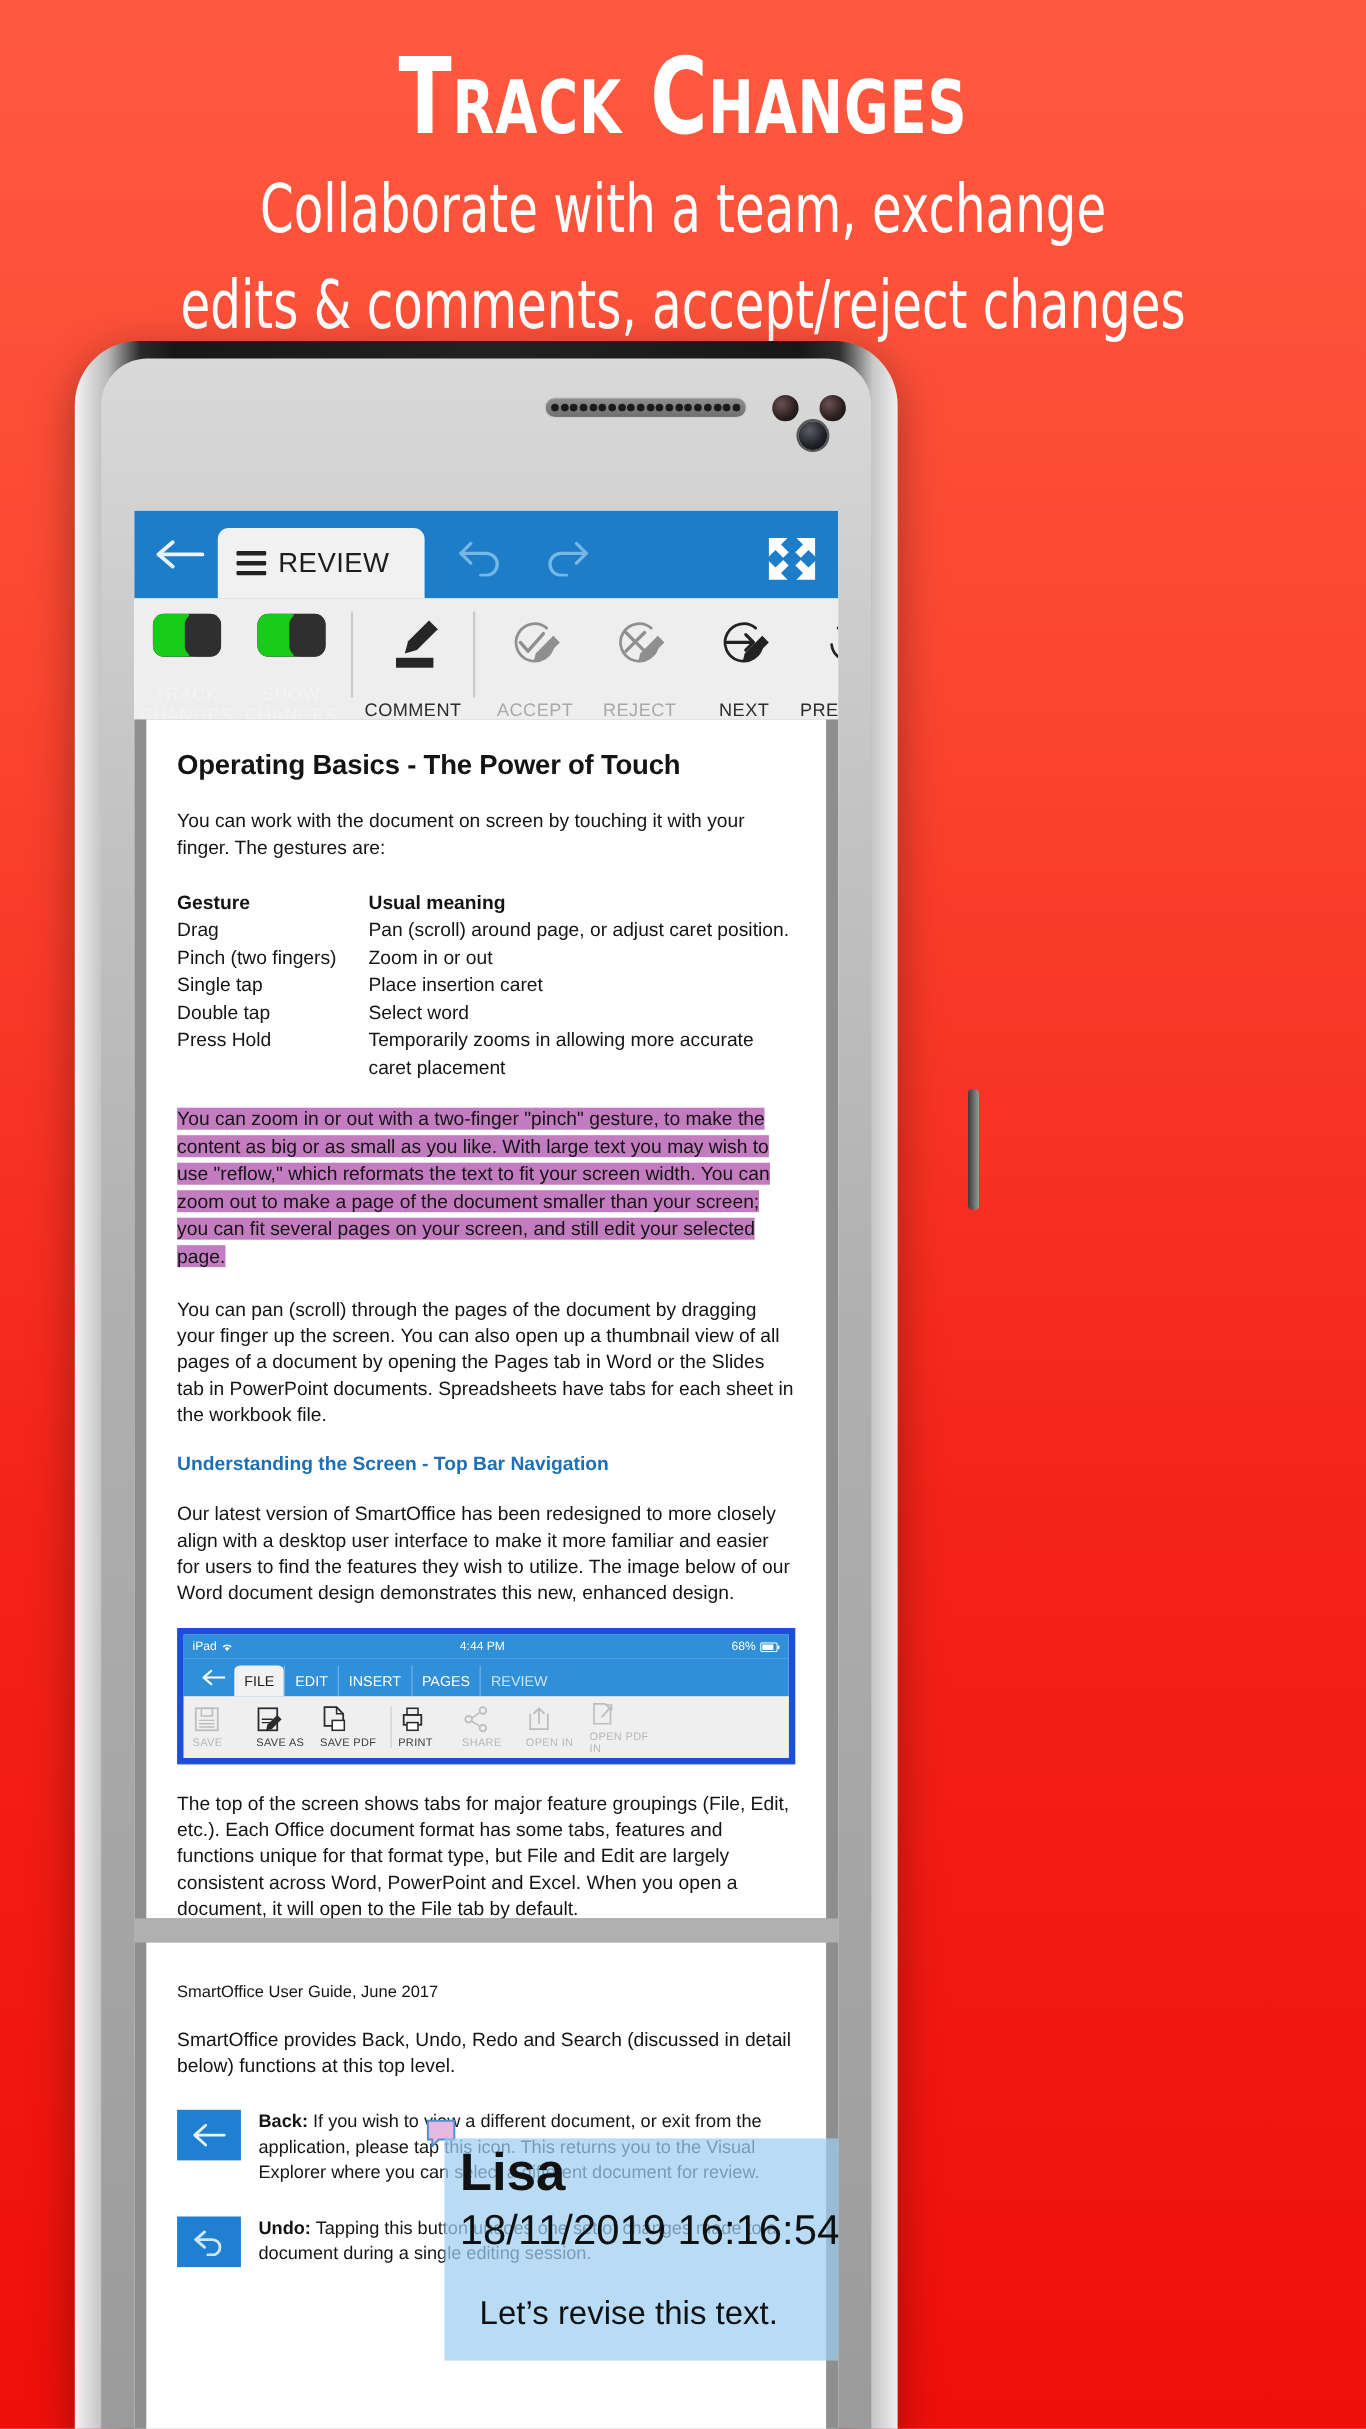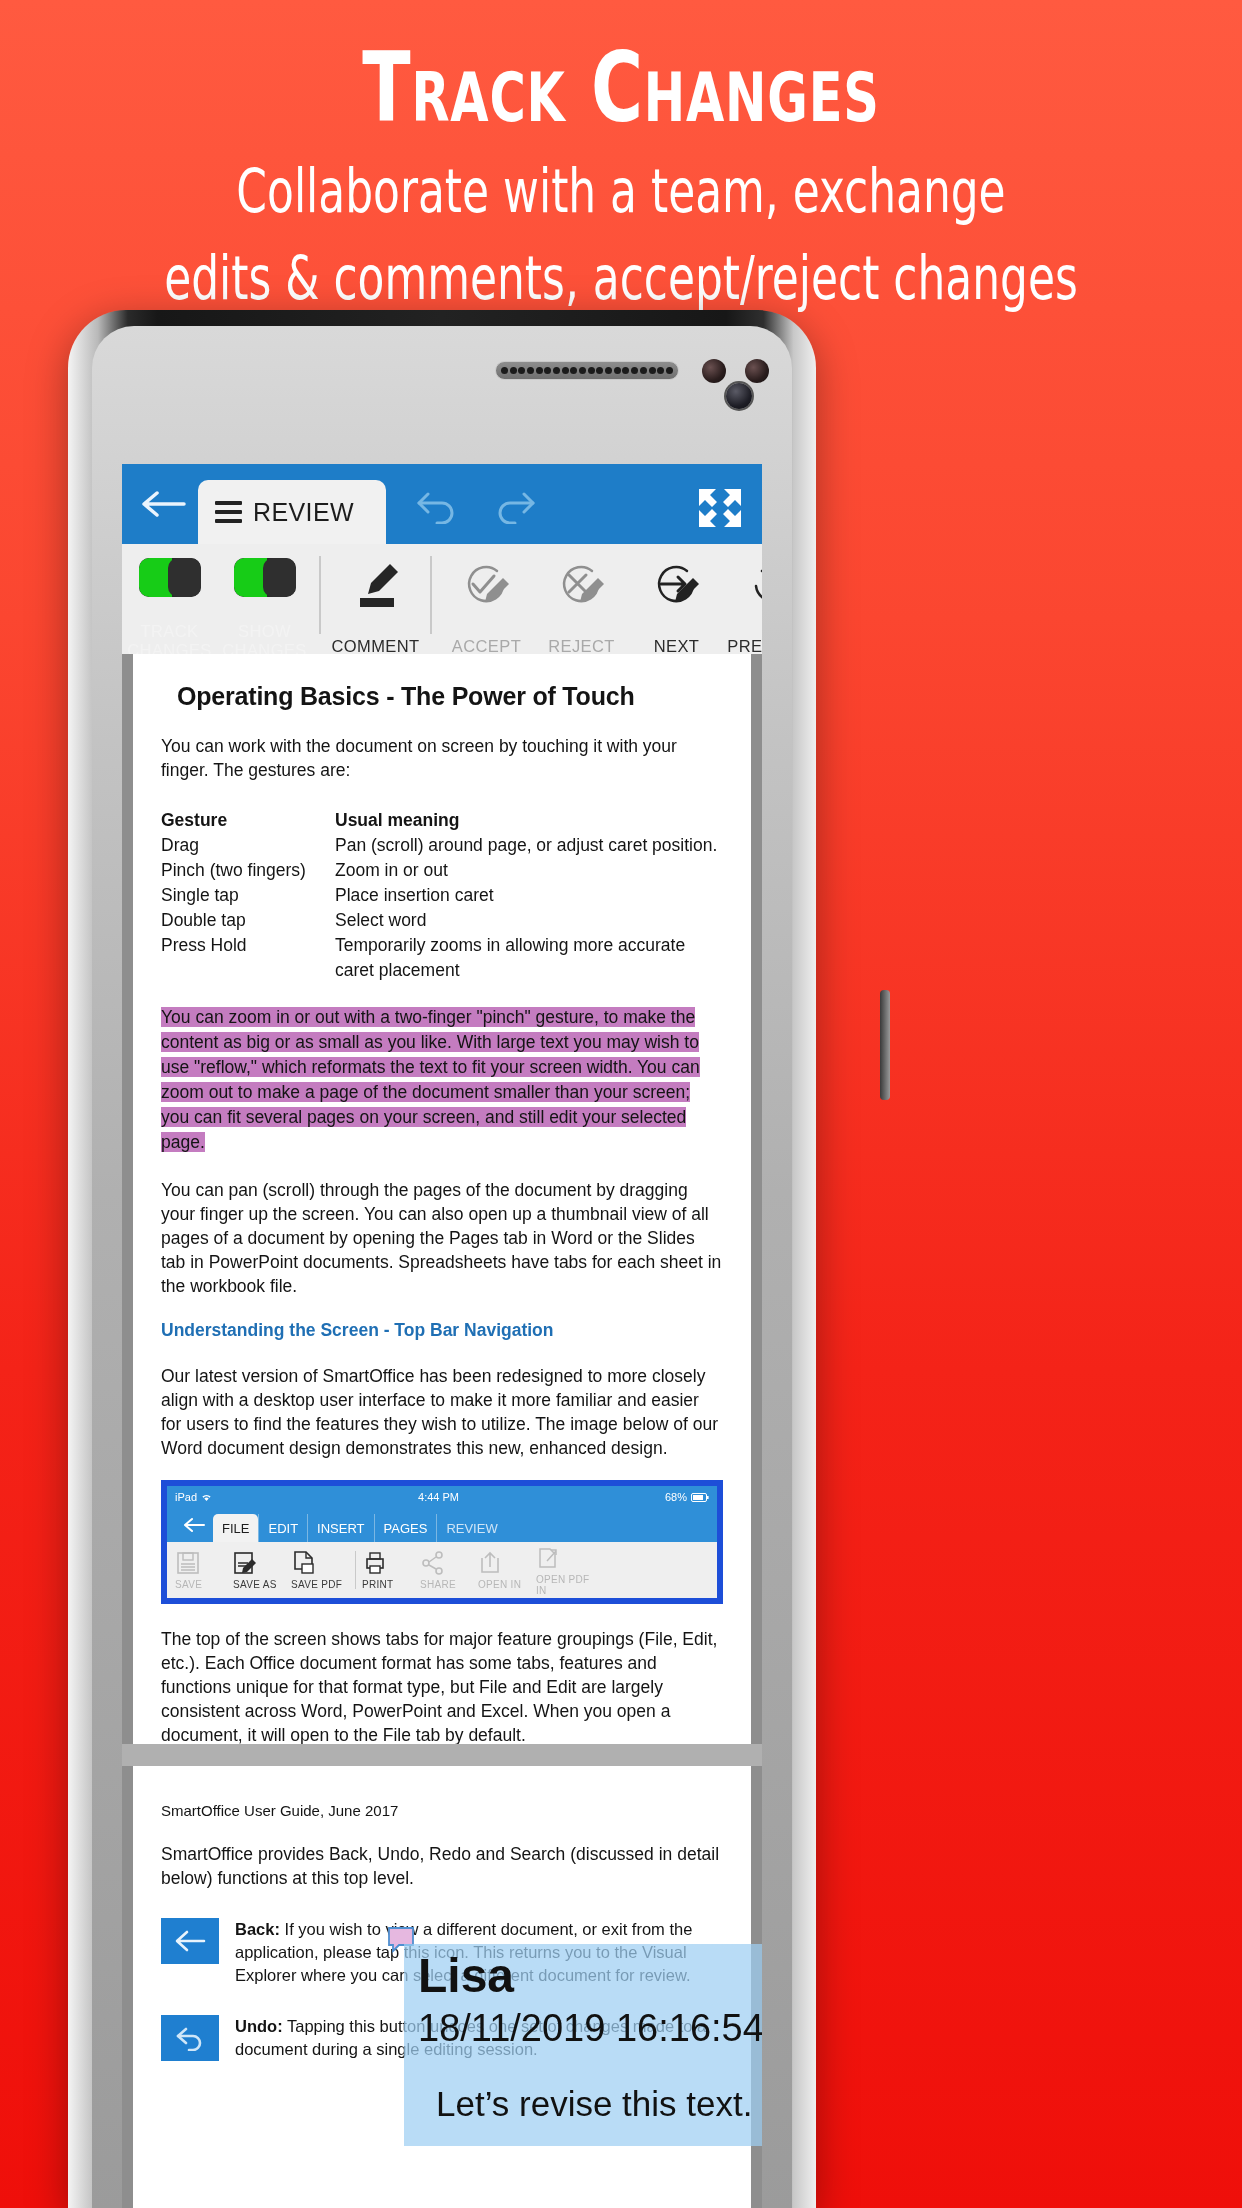--- a/index.html
+++ b/index.html
@@ -86,21 +86,21 @@
   .rlabel.gray{color:#a9a9a9;}
   .divider{width:2px;height:78px;background:#c9c9c9;margin:12px 7px 0 7px;flex:0 0 2px;}
   .icn{height:54px;display:flex;align-items:center;justify-content:center;}
   
   .docwrap{position:relative;background:#8e8e8e;height:1556px;}
   .page{position:absolute;left:11px;width:618px;background:#fff;}
   .p1{top:0;height:1090px;}
   .p2{top:1112px;height:444px;}
   .gap{position:absolute;left:0;top:1090px;width:640px;height:22px;background:#b0b0b0;}
   .doc{padding:0 28px;box-sizing:border-box;color:#141414;}
-  h1.doch{font-size:25px;margin:28px 0 0 16px;font-weight:bold;letter-spacing:-.2px;}
+  h1.doch{font-size:25px;margin:28px 0 0 0;font-weight:bold;letter-spacing:-.2px;}
   p.docp{font-size:17.5px;line-height:24px;margin:23px 0 0 0;}
   .gtable{margin-top:26px;font-size:17.5px;line-height:25px;}
   .grow{display:flex;}
   .gcol1{width:174px;flex:0 0 174px;}
   .gcol2{flex:1;}
   .ghead{font-weight:bold;}
   .hl{background:#c47cc0;}
   p.hlp{font-size:17.5px;line-height:25px;margin:22px 0 0 0;}
   p.hlp span.hl{box-decoration-break:clone;-webkit-box-decoration-break:clone;}
   .subhead{font-size:17.5px;font-weight:bold;color:#1f6fb4;margin:22px 0 0 0;}
@@ -126,21 +126,21 @@
   .bline .btxt b{font-weight:bold;}
   
   .cmarker{position:absolute;left:265px;top:1272px;width:28px;height:28px;z-index:5;}
   .cpopup{
     position:absolute;left:282px;top:1290px;width:490px;height:202px;
     background:rgba(158,207,243,.72);z-index:6;padding:0 0 0 14px;box-sizing:border-box;
     overflow:hidden;
   }
   .cname{font-size:48px;font-weight:bold;color:#111;line-height:56px;margin-top:4px;font-family:"Liberation Sans",sans-serif;}
   .cdate{font-size:38px;color:#111;line-height:48px;font-family:"Liberation Sans",sans-serif;}
-  .cbody{font-size:35px;color:#111;line-height:44px;margin-top:30px;padding-left:18px;font-family:"Liberation Sans",sans-serif;}
+  .cbody{font-size:30px;color:#111;line-height:44px;margin-top:30px;padding-left:18px;font-family:"Liberation Sans",sans-serif;}
 </style>
 </head>
 <body>
 
 <div class="promo">
   <div class="promo-title">Track Changes</div>
   <div class="promo-sub">Collaborate with a team, exchange</div>
   <div class="promo-sub">edits &amp; comments, accept/reject changes</div>
 </div>
 

